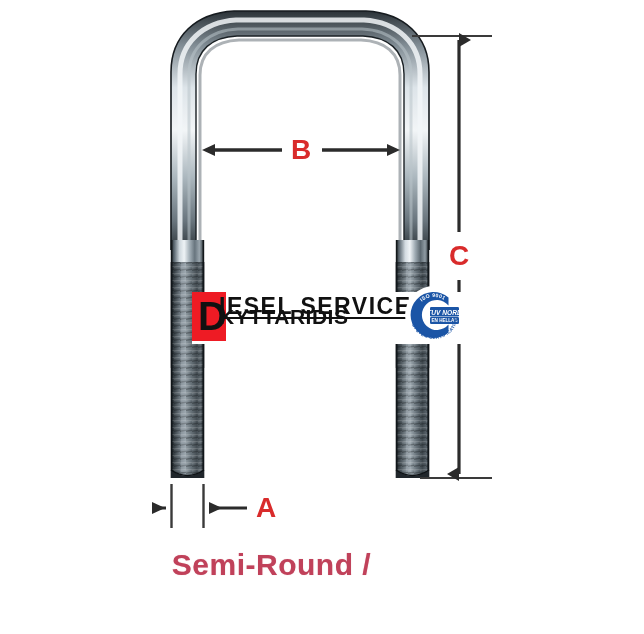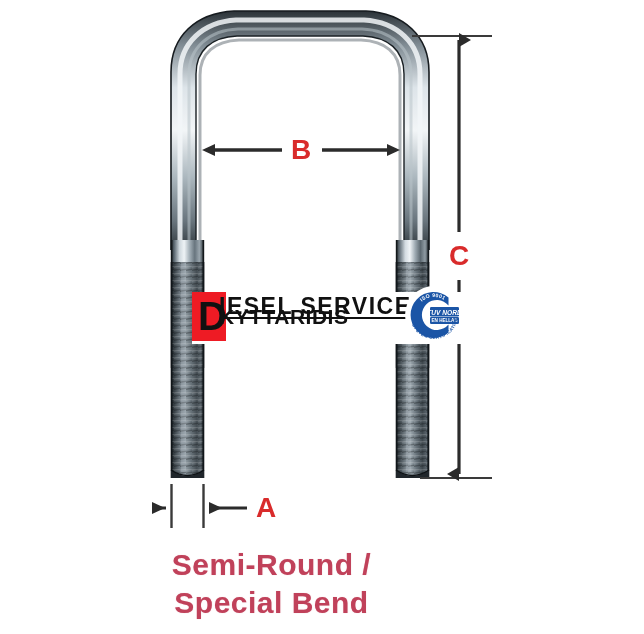--- a/index.html
+++ b/index.html
@@ -387,16 +387,15 @@
       <text x="40.5" y="37.4" text-anchor="middle" font-family="&quot;Liberation Sans&quot;, sans-serif" font-size="4.6" font-weight="bold" fill="#ffffff">EN HELLAS</text>
 
       <text font-family="&quot;Liberation Sans&quot;, sans-serif" font-size="4.6" font-weight="bold" fill="#1b55a6" letter-spacing="0.35">
         <textPath href="#arcBottom" startOffset="13%">SYSTEM CERTIFICATION</textPath>
       </text>
     </svg>
   </div>
 
   <div id="caption">
     <span class="cap-line">Semi-Round /</span>
-    <span class="cap-line">Special Bend</span>
   </div>
 
 </div>
 
 </body></html>

